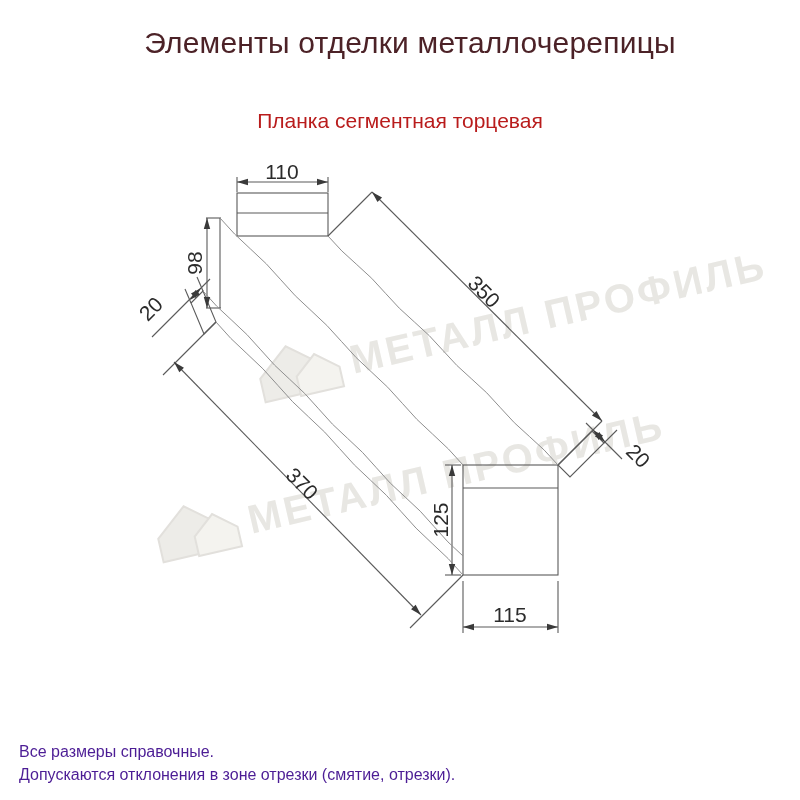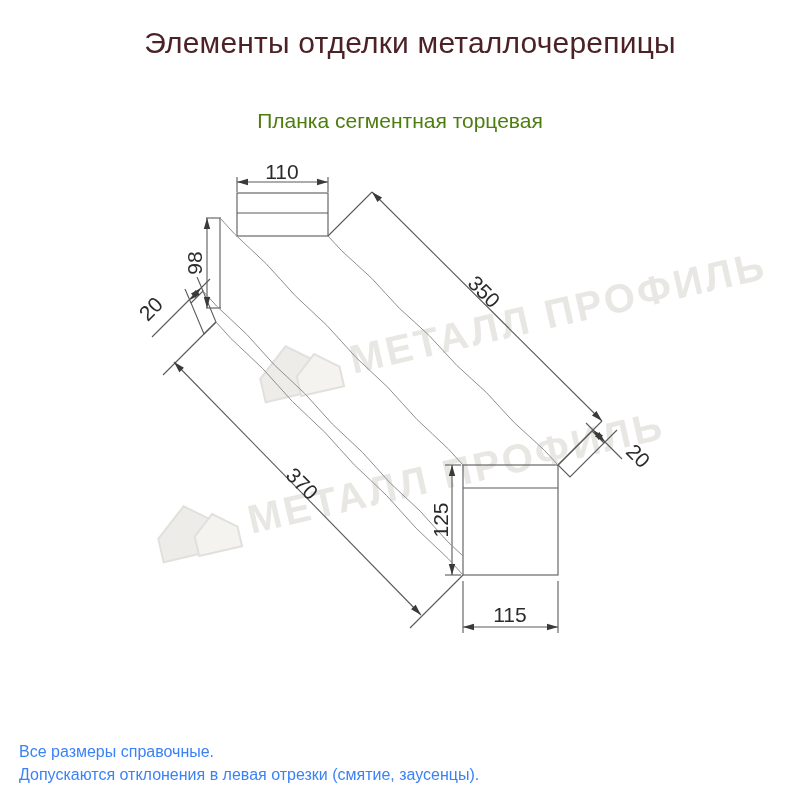--- a/index.html
+++ b/index.html
@@ -3,31 +3,31 @@
 <meta charset="utf-8">
 <style>
   html,body{margin:0;padding:0;background:#ffffff;}
   body{width:800px;height:800px;position:relative;overflow:hidden;
        font-family:"Liberation Sans","DejaVu Sans",sans-serif;}
   .title{position:absolute;left:0;right:0;top:26px;text-align:center;
          font-size:30px;font-weight:400;letter-spacing:0.2px;padding-left:20px;}
   .subtitle{position:absolute;left:0;right:0;top:108px;text-align:center;
             font-size:21px;line-height:26px;font-weight:400;}
   .footer{position:absolute;left:19px;top:740px;font-size:16px;line-height:23px;
-          color:#3b82f6;}
+          color:#4c1d95;}
   svg.drawing{position:absolute;left:0;top:0;}
   .wm-text{font-size:40px;font-weight:bold;letter-spacing:3px;}
   .dim{font-size:21px;fill:#2b2b2b;}
 </style>
 </head>
 <body>
 
 <div class="title" style="color: rgb(76, 34, 39);">Элементы отделки металлочерепицы</div>
 
-<div class="subtitle" style="color: #4d7c0f;">
+<div class="subtitle" style="color: #b91c1c;">
   <div>Планка сегментная торцевая</div>
 </div>
 
 <svg class="drawing" width="800" height="800" viewBox="0 0 800 800">
 
   <g transform="translate(252,352) rotate(-13)">
     <g>
       <path d="M2,28 L34,2 L66,28 L66,52 L2,52 Z" fill="#edece8" stroke="#e2e0dc" stroke-width="2"></path>
       <path d="M38,34 L60,16 L82,34 L82,54 L38,54 Z" fill="#f4f3ef" stroke="#e2e0dc" stroke-width="2"></path>
     </g>
@@ -101,14 +101,14 @@
     <text class="dim" x="479" y="297" text-anchor="middle" transform="rotate(45 479 297)">350</text>
     <text class="dim" x="297" y="489" text-anchor="middle" transform="rotate(45 297 489)">370</text>
     <text class="dim" x="448" y="520" text-anchor="middle" transform="rotate(-90 448 520)">125</text>
     <text class="dim" x="510" y="622" text-anchor="middle">115</text>
     <text class="dim" x="633" y="461" text-anchor="middle" transform="rotate(45 633 461)">20</text>
   </g>
 </svg>
 
 <div class="footer">
   <div>Все размеры справочные.</div>
-  <div>Допускаются отклонения в левая отрезки (смятие, заусенцы).</div>
+  <div>Допускаются отклонения в зоне отрезки (смятие, отрезки).</div>
 </div>
 
 </body></html>

